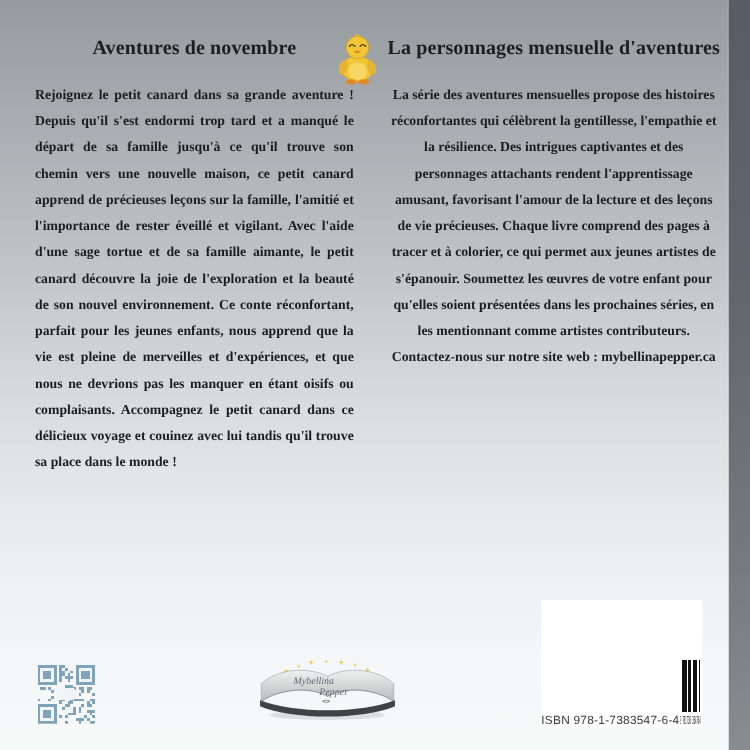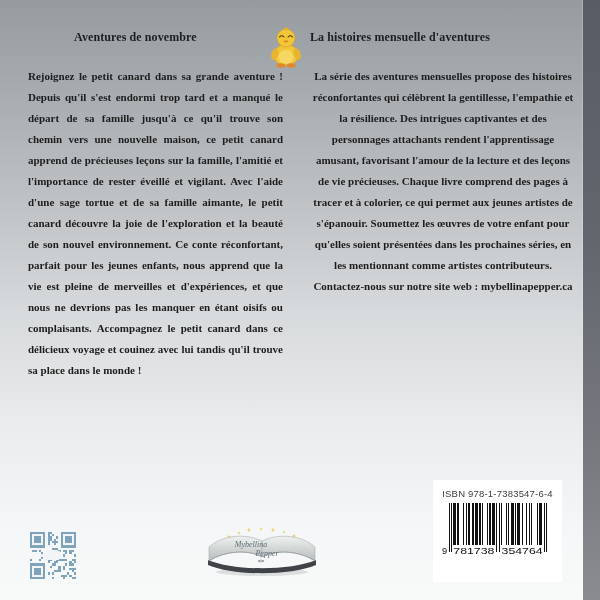--- a/index.html
+++ b/index.html
@@ -8,37 +8,37 @@
     background:linear-gradient(180deg,#969BA0 0%,#A3A8AC 12%,#C0C4C7 35%,#D7DADC 52%,#E9EBEC 70%,#F5F6F7 88%,#F8F9F9 100%);
     font-family:"Liberation Serif",serif;
   }
   .spine{
     position:absolute;right:0;top:0;width:17px;height:600px;
     background:linear-gradient(180deg,#595C64 0%,#63666D 40%,#77797F 75%,#8A8C90 100%);
     box-shadow:-1px 0 0 rgba(255,255,255,.18);
   }
   .hdr{
     position:absolute;top:30px;white-space:nowrap;
-    font-size:12px;font-weight:700;color:#1E1E1E;letter-spacing:.1px;
+    font-size:16px;font-weight:700;color:#1E1E1E;letter-spacing:.1px;
   }
   .hdr.left{left:74px;}
   .hdr.right{left:310px;}
   .duck{position:absolute;left:268px;top:26px;width:36px;height:42px;}
   .col{
     position:absolute;top:66px;font-size:11px;line-height:21px;font-weight:700;
     color:#1D1D1D;
   }
   .col.left{left:28px;width:255px;text-align:justify;}
   .col.right{left:311px;width:264px;text-align:center;}
   .qr{position:absolute;left:30px;top:532px;width:46px;height:47px;}
   .logo{position:absolute;left:204px;top:527px;width:116px;height:52px;}
   .logo text{font-family:"Liberation Serif",serif;font-style:italic;}
   .isbn-box{
     position:absolute;left:433px;top:480px;width:129px;height:102px;background:#ffffff;
-    display:flex;flex-direction:column;align-items:center;
+    display:flex;flex-direction:row;align-items:flex-end;
   }
   .isbn-label{
     margin-top:8px;font-family:"Liberation Sans",sans-serif;font-size:9.5px;
     color:#3C3C3C;letter-spacing:.2px;white-space:nowrap;
   }
   .barcode{margin-top:2px;width:114px;height:56px;}
 </style>
 </head>
 <body>
 
@@ -53,21 +53,21 @@
     <ellipse cx="29.2" cy="28" rx="3.4" ry="6" fill="#E6B42E" transform="rotate(-18 29.2 28)"></ellipse>
     <ellipse cx="18" cy="31" rx="7.5" ry="7" fill="#F7D868" opacity="0.9"></ellipse>
     <ellipse cx="13" cy="39.5" rx="4.5" ry="2.2" fill="#E2882B"></ellipse>
     <ellipse cx="23" cy="39.5" rx="4.5" ry="2.2" fill="#E2882B"></ellipse>
     <circle cx="18" cy="12" r="9" fill="#F2C636" stroke="#CF9F28" stroke-width="0.6"></circle>
     <path d="M11.5,11 q2.2,-2.6 4.4,0" stroke="#4A3A10" stroke-width="1.1" fill="none" stroke-linecap="round"></path>
     <path d="M20.1,11 q2.2,-2.6 4.4,0" stroke="#4A3A10" stroke-width="1.1" fill="none" stroke-linecap="round"></path>
     <path d="M15.3,15 Q18,13.6 20.7,15 Q18,18.2 15.3,15 Z" fill="#E2882B"></path>
   </svg>
 
-  <div class="hdr right">La histoires mensuelle d'aventures</div>
+  <div class="hdr right">La personnages mensuelle d'aventures</div>
 
   <div class="col left">Rejoignez le petit canard dans sa grande aventure ! Depuis qu'il s'est endormi trop tard et a manqué le départ de sa famille jusqu'à ce qu'il trouve son chemin vers une nouvelle maison, ce petit canard apprend de précieuses leçons sur la famille, l'amitié et l'importance de rester éveillé et vigilant. Avec l'aide d'une sage tortue et de sa famille aimante, le petit canard découvre la joie de l'exploration et la beauté de son nouvel environnement. Ce conte réconfortant, parfait pour les jeunes enfants, nous apprend que la vie est pleine de merveilles et d'expériences, et que nous ne devrions pas les manquer en étant oisifs ou complaisants. Accompagnez le petit canard dans ce délicieux voyage et couinez avec lui tandis qu'il trouve sa place dans le monde !</div>
   <div class="col right">La série des aventures mensuelles propose des histoires réconfortantes qui célèbrent la gentillesse, l'empathie et la résilience. Des intrigues captivantes et des personnages attachants rendent l'apprentissage amusant, favorisant l'amour de la lecture et des leçons de vie précieuses. Chaque livre comprend des pages à tracer et à colorier, ce qui permet aux jeunes artistes de s'épanouir. Soumettez les œuvres de votre enfant pour qu'elles soient présentées dans les prochaines séries, en les mentionnant comme artistes contributeurs. Contactez-nous sur notre site web : mybellinapepper.ca</div>
 
   <svg class="qr" id="qr-svg" viewBox="0 0 21 21" preserveAspectRatio="none" shape-rendering="crispEdges">
       <rect x="8" y="0" width="1" height="1" fill="#7FA3BA"></rect>
       <rect x="9" y="0" width="1" height="1" fill="#7FA3BA"></rect>
       <rect x="8" y="1" width="1" height="1" fill="#7FA3BA"></rect>
       <rect x="10" y="1" width="1" height="1" fill="#7FA3BA"></rect>
       <rect x="8" y="2" width="1" height="1" fill="#7FA3BA"></rect>

